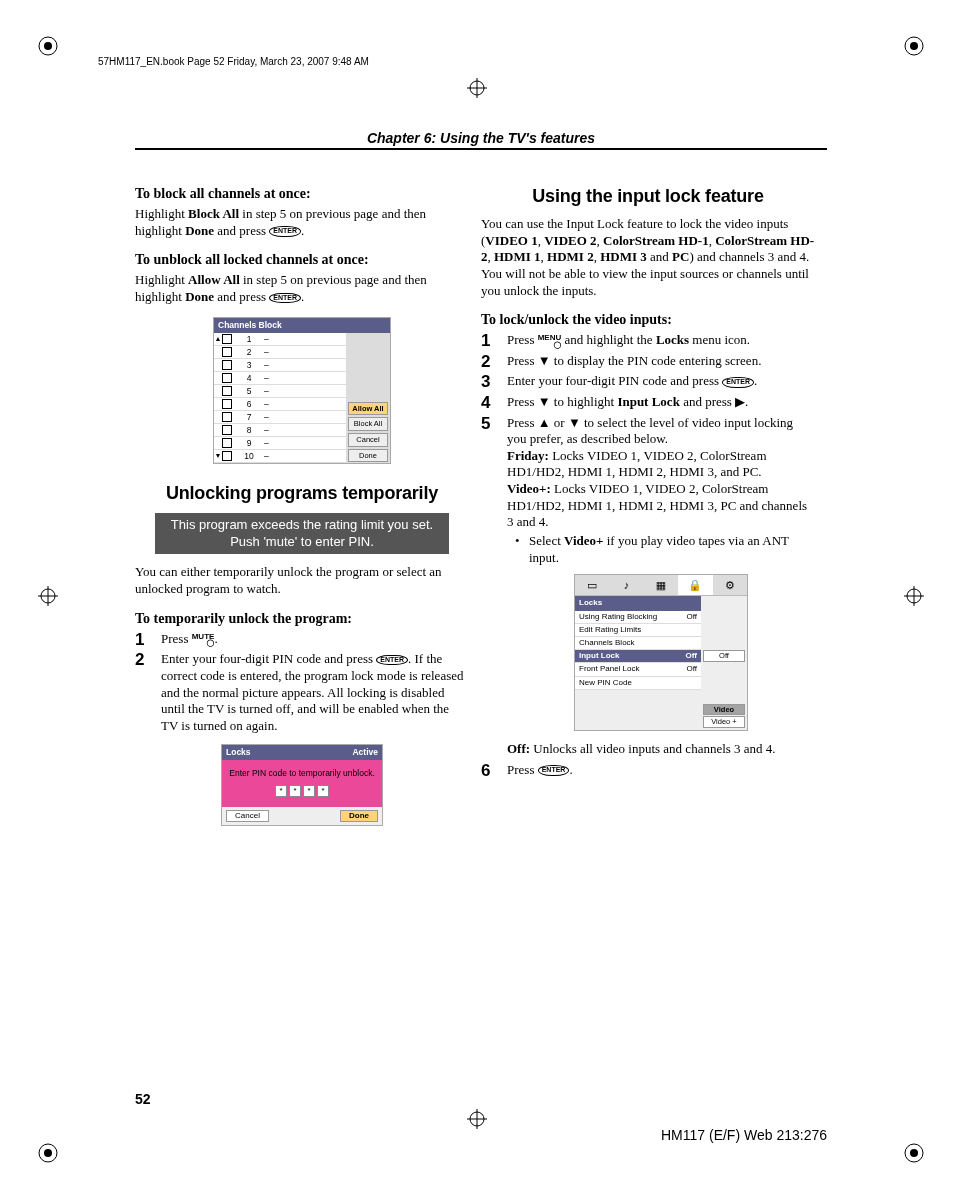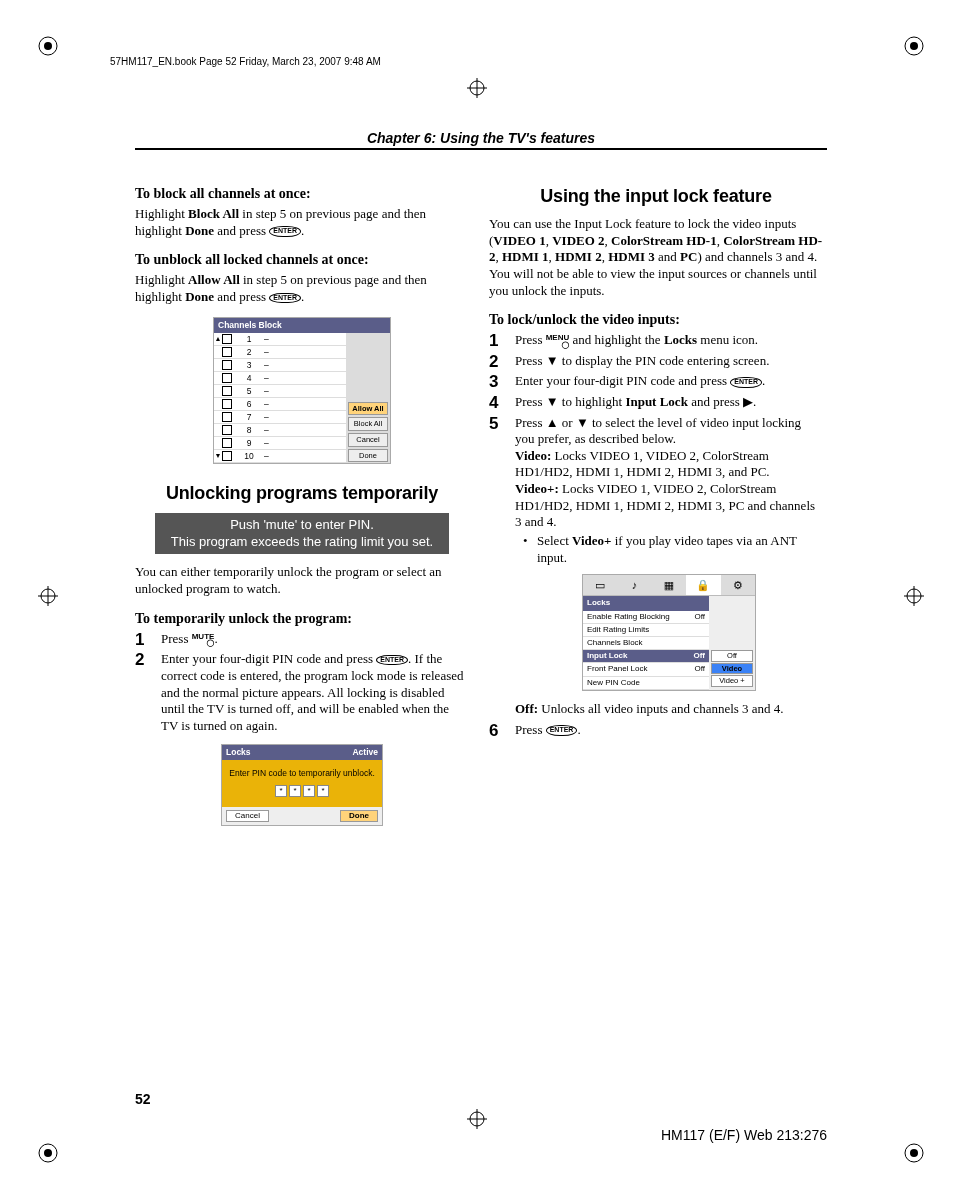--- a/index.html
+++ b/index.html
@@ -1,20 +1,20 @@
 <!DOCTYPE html>
 <html><head>
 <meta charset="utf-8">
 <style>
   html,body{margin:0;padding:0;background:#fff;color:#000;font-family:"Times New Roman",serif;}
   .page{width:954px;height:1193px;position:relative;box-sizing:border-box;}
-  .header-line{position:absolute;left:110px;top:56px;font-size:10px;font-family:Arial,Helvetica,sans-serif;}
+  .header-line{position:absolute;left:98px;top:56px;font-size:10px;font-family:Arial,Helvetica,sans-serif;}
   .chapter-head{position:absolute;left:135px;right:127px;top:130px;text-align:center;font-style:italic;font-weight:bold;font-size:14px;font-family:Arial,Helvetica,sans-serif;}
   .chapter-rule{position:absolute;left:135px;right:127px;top:148px;height:2px;background:#000;}
-  .columns{position:absolute;left:135px;top:185px;width:695px;display:flex;gap:20px;}
+  .columns{position:absolute;left:135px;top:185px;width:695px;display:flex;gap:12px;}
   .col{width:334px;font-size:13px;line-height:1.28;}
   .col h3{font-family:"Times New Roman",serif;font-weight:bold;font-size:14px;margin:0 0 3px 0;}
   .col p{margin:0 0 12px 0;}
   .col .sect{font-family:Arial,Helvetica,sans-serif;font-weight:bold;font-size:18px;margin:18px 0 8px 0;letter-spacing:-0.2px;text-align:center;}
   ol.steps{list-style:none;margin:0;padding:0;counter-reset:step;}
   ol.steps>li{position:relative;padding-left:26px;margin-bottom:4px;counter-increment:step;}
   ol.steps>li::before{content:counter(step);position:absolute;left:0;top:-2px;font-family:Arial,Helvetica,sans-serif;font-weight:bold;font-size:17px;}
   .btn-icon{display:inline-block;border:1px solid #000;border-radius:50%/60%;font-size:7px;font-family:Arial,Helvetica,sans-serif;padding:0 3px;vertical-align:middle;line-height:1.2;font-weight:bold;}
   .kbd-icon{display:inline-block;font-size:8px;font-family:Arial,Helvetica,sans-serif;vertical-align:middle;line-height:0.9;text-align:right;font-weight:bold;}
   .kbd-icon .ring{display:block;font-size:7px;}
@@ -32,40 +32,40 @@
   .cb-right{width:44px;background:#dcdcdc;display:flex;flex-direction:column;justify-content:flex-end;}
   .cb-btn{border:1px solid #999;background:#eee;text-align:center;font-size:7.5px;padding:1px 0;margin:1px 2px;}
   .cb-btn.hl{background:#ffd37a;font-weight:bold;}
 
   
   .msg-box{background:#555;color:#fff;text-align:center;font-family:Arial,Helvetica,sans-serif;font-size:13px;padding:4px 8px;margin:6px 20px 10px 20px;}
 
   
   .locks-pin{width:160px;margin:10px auto 4px auto;border:1px solid #aaa;font-family:Arial,Helvetica,sans-serif;font-size:8.5px;}
   .lp-title{background:#5a5d89;color:#fff;font-weight:bold;padding:2px 4px;display:flex;justify-content:space-between;}
-  .lp-body{background:#eab308;text-align:center;padding:8px 4px 10px 4px;}
+  .lp-body{background:#ec4899;text-align:center;padding:8px 4px 10px 4px;}
   .lp-pins{margin-top:6px;}
   .lp-pins span{display:inline-block;width:10px;height:10px;border:1px solid #888;background:#fff;margin:0 1px;text-align:center;font-size:8px;line-height:10px;}
   .lp-foot{display:flex;justify-content:space-between;background:#eee;padding:3px 4px;}
   .lp-foot .b{border:1px solid #999;padding:0 8px;font-size:8px;background:#fff;}
   .lp-foot .b.hl{background:#ffd37a;font-weight:bold;}
 
   
   .locks-menu{width:172px;margin:8px auto 10px auto;border:1px solid #aaa;font-family:Arial,Helvetica,sans-serif;font-size:8px;background:#eee;}
   .lm-tabs{display:flex;background:#dcdcdc;border-bottom:1px solid #bbb;}
   .lm-tabs span{flex:1;text-align:center;padding:3px 0;font-size:11px;}
   .lm-tabs span.act{background:#fff;}
   .lm-body{display:flex;}
   .lm-left{flex:1;}
   .lm-left .lm-title{background:#5a5d89;color:#fff;font-weight:bold;padding:2px 4px;}
   .lm-row{display:flex;justify-content:space-between;padding:1px 4px;border-bottom:1px solid #ddd;background:#fff;}
   .lm-row.hl{background:#5a5d89;color:#fff;font-weight:bold;}
   .lm-right{width:42px;padding:2px;display:flex;flex-direction:column;gap:1px;justify-content:flex-start;margin-top:52px;}
   .lm-opt{border:1px solid #999;background:#fff;text-align:center;font-size:7.5px;padding:0;}
-  .lm-opt.hl{background:#3b82f6;font-weight:bold;}
+  .lm-opt.hl{background:#a3a3a3;font-weight:bold;margin-top:41px;}
 
   .page-num{position:absolute;left:135px;bottom:86px;font-family:Arial,Helvetica,sans-serif;font-weight:bold;font-size:14px;}
   .footer-r{position:absolute;right:127px;bottom:50px;font-family:Arial,Helvetica,sans-serif;font-size:14px;}
 
   
   .reg{position:absolute;width:20px;height:20px;}
   .reg svg{width:20px;height:20px;}
   .reg.tl{left:38px;top:36px;} .reg.tr{right:30px;top:36px;}
   .reg.bl{left:38px;bottom:30px;} .reg.br{right:30px;bottom:30px;}
   .reg.ml{left:38px;top:586px;} .reg.mr{right:30px;top:586px;}
@@ -165,22 +165,22 @@
             <div class="cb-btn hl">Allow All</div>
             <div class="cb-btn">Block All</div>
             <div class="cb-btn">Cancel</div>
             <div class="cb-btn">Done</div>
           </div>
         </div>
       </div>
 
       <div class="sect">Unlocking programs temporarily</div>
       <div class="msg-box">
+        <div>This program exceeds the rating limit you set.</div>
         <div>Push 'mute' to enter PIN.</div>
-        <div>This program exceeds the rating limit you set.</div>
       </div>
       <p>You can either temporarily unlock the program or select an unlocked program to watch.</p>
 
       <h3>To temporarily unlock the program:</h3>
       <ol class="steps">
         <li>
           <span>Press </span><span class="kbd-icon"><span>MUTE</span><span class="ring">◯</span></span><span>.</span>
         </li>
         <li>
           <span>Enter your four-digit PIN code and press </span><span class="btn-icon">ENTER</span><span>. If the correct code is entered, the program lock mode is released and the normal picture appears. All locking is disabled until the TV is turned off, and will be enabled when the TV is turned on again.</span>
@@ -218,40 +218,40 @@
         </li>
         <li><span>Press ▼ to display the PIN code entering screen.</span></li>
         <li>
           <span>Enter your four-digit PIN code and press </span><span class="btn-icon">ENTER</span><span>.</span>
         </li>
         <li>
           <span>Press ▼ to highlight </span><b>Input Lock</b><span> and press ▶.</span>
         </li>
         <li>
           <span>Press ▲ or ▼ to select the level of video input locking you prefer, as described below.</span><br>
-          <b>Video:</b><span> Locks VIDEO 1, VIDEO 2, ColorStream HD1/HD2, HDMI 1, HDMI 2, HDMI 3, and PC.</span><br>
+          <b>Friday:</b><span> Locks VIDEO 1, VIDEO 2, ColorStream HD1/HD2, HDMI 1, HDMI 2, HDMI 3, and PC.</span><br>
           <b>Video+:</b><span> Locks VIDEO 1, VIDEO 2, ColorStream HD1/HD2, HDMI 1, HDMI 2, HDMI 3, PC and channels 3 and 4.</span>
           <div class="bullet">
             <span>Select </span><b>Video+</b><span> if you play video tapes via an ANT input.</span>
           </div>
 
           
           <div class="locks-menu">
             <div class="lm-tabs">
               <span>▭</span>
               <span>♪</span>
               <span>▦</span>
               <span class="act">🔒</span>
               <span>⚙</span>
             </div>
             <div class="lm-body">
               <div class="lm-left">
                 <div class="lm-title">Locks</div>
                 <div class="lm-row">
-                    <span>Enable Rating Blocking</span>
+                    <span>Using Rating Blocking</span>
                     <span>Off</span>
                   </div>
                 <div class="lm-row">
                     <span>Edit Rating Limits</span>
                     <span></span>
                   </div>
                 <div class="lm-row">
                     <span>Channels Block</span>
                     <span></span>
                   </div>

